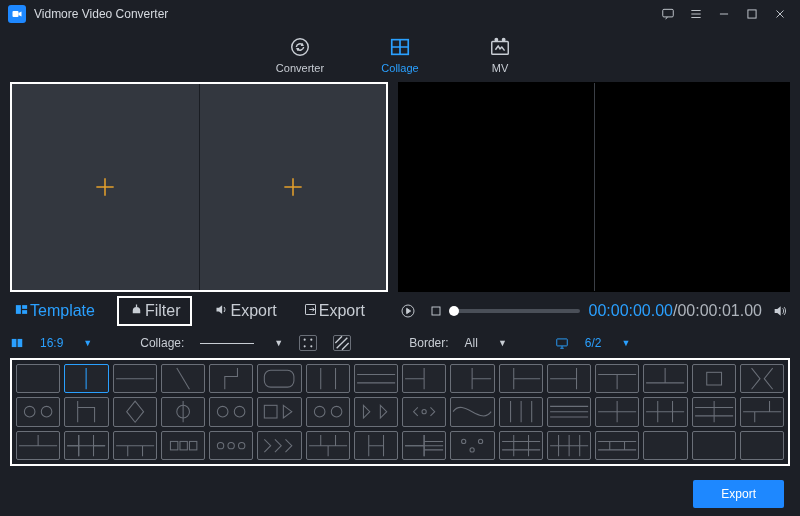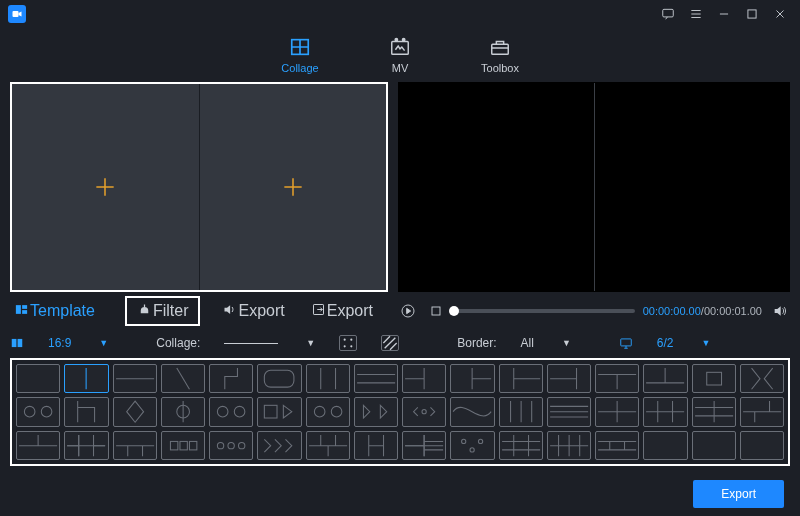--- a/index.html
+++ b/index.html
@@ -113,21 +113,21 @@
   }
   .mtab {
     display: flex; gap: 1px;
     color: #c8cdd4;
     font-size: 16px;
     cursor: pointer;
     padding: 2px 4px;
   }
   .mtab.active { color: #2aa0ff; }
   .mtab svg { width: 15px; height: 15px; }
-  .mtab.boxed { border: 2px solid #fff; padding: 4px 10px; margin-left: 8px; }
+  .mtab.boxed { border: 2px solid #fff; padding: 4px 10px; }
 
   .transport {
     flex: 1;
     display: flex;
     align-items: center;
     gap: 8px;
   }
   .t-btn {
     width: 20px; height: 20px;
     display:flex; align-items:center; justify-content:center;
@@ -141,35 +141,35 @@
     border-radius: 2px;
     position: relative;
   }
   .seek-knob {
     position: absolute;
     left: 0; top: 50%;
     transform: translate(-50%, -50%);
     width: 10px; height: 10px;
     background: #fff; border-radius: 50%;
   }
-  .timecode { font-size: 11px; }
+  .timecode { font-size: 16px; }
   .tc-cur { color: #2aa0ff; }
   .tc-tot { color: #aeb4bc; }
 
   
   .optrow {
     display: flex;
     align-items: center;
     padding: 0 10px;
     height: 30px;
     gap: 18px;
     color: #c8cdd4;
     font-size: 12px;
   }
-  .optgrp { display: flex; align-items: center; gap: 24px; }
+  .optgrp { display: flex; align-items: center; gap: 16px; }
   .optgrp.active { color: #2aa0ff; }
   .opt-ico { width: 14px; height: 14px; display:flex; align-items:center; justify-content:center; }
   .opt-ico svg { width: 14px; height: 14px; }
   .caret { font-size: 9px; padding-left: 4px; }
   .border-line {
     width: 54px; height: 0;
     border-top: 1px solid #c8cdd4;
   }
   .chip {
     width: 18px; height: 16px;
@@ -228,20 +228,21 @@
 </head>
 <body>
 
 <div class="titlebar">
   <div class="app-logo">
     <svg viewBox="0 0 24 24" fill="#fff">
         <rect x="3" y="6" width="12" height="12" rx="2"></rect>
         <path d="M15 10l6-3v10l-6-3z"></path>
       </svg>
   </div>
+  <span class="app-title">Vidmore Video Converter</span>
   <div class="titlebar-spacer"></div>
   <div class="title-btn">
     <svg viewBox="0 0 24 24" fill="none" stroke="currentColor" stroke-width="1.6">
         <rect x="3" y="4" width="18" height="13" rx="2"></rect>
         <path d="M8 21l3-4"></path>
       </svg>
   </div>
   <div class="title-btn">
     <svg viewBox="0 0 24 24" fill="none" stroke="currentColor" stroke-width="1.6">
         <path d="M4 6h16M4 12h16M4 18h16"></path>
@@ -258,48 +259,49 @@
       </svg>
   </div>
   <div class="title-btn">
     <svg viewBox="0 0 24 24" fill="none" stroke="currentColor" stroke-width="1.6">
         <path d="M6 6l12 12M18 6L6 18"></path>
       </svg>
   </div>
 </div>
 
 <div class="topnav">
+  <div class="tn-item">
+    <span class="tn-icon">
+      <svg viewBox="0 0 24 24" fill="none" stroke="currentColor" stroke-width="1.6">
+          <circle cx="12" cy="12" r="9"></circle>
+          <path d="M8 12a4 4 0 0 1 7-2M16 12a4 4 0 0 1-7 2"></path>
+          <path d="M14 8l1 2-2 0M10 16l-1-2 2 0"></path>
+        </svg>
+    </span>
+    <span class="tn-label">Converter</span>
+  </div>
   <div class="tn-item active">
     <span class="tn-icon">
       <svg viewBox="0 0 24 24" fill="none" stroke="currentColor" stroke-width="1.8">
           <rect x="3" y="4" width="18" height="16"></rect>
           <path d="M12 4v16M3 12h18"></path>
         </svg>
     </span>
     <span class="tn-label">Collage</span>
   </div>
   <div class="tn-item">
     <span class="tn-icon">
       <svg viewBox="0 0 24 24" fill="none" stroke="currentColor" stroke-width="1.6">
           <rect x="3" y="6" width="18" height="14" rx="1"></rect>
           <circle cx="8" cy="4" r="1.3" fill="currentColor"></circle>
           <circle cx="16" cy="4" r="1.3" fill="currentColor"></circle>
           <path d="M7 15l3-4 2 3 2-2 3 4"></path>
         </svg>
     </span>
     <span class="tn-label">MV</span>
-  </div>
-  <div class="tn-item">
-    <span class="tn-icon">
-      <svg viewBox="0 0 24 24" fill="none" stroke="currentColor" stroke-width="1.6">
-          <rect x="3" y="9" width="18" height="11" rx="1"></rect>
-          <path d="M3 13h18M8 9V6h8v3"></path>
-        </svg>
-    </span>
-    <span class="tn-label">Toolbox</span>
   </div>
 </div>
 
 <div class="mainrow">
   <div class="editor-pane">
     <div class="drop-cell">
       <svg viewBox="0 0 24 24" fill="none" stroke-width="1.4">
           <path d="M12 4v16M4 12h16"></path>
         </svg>
     </div>

